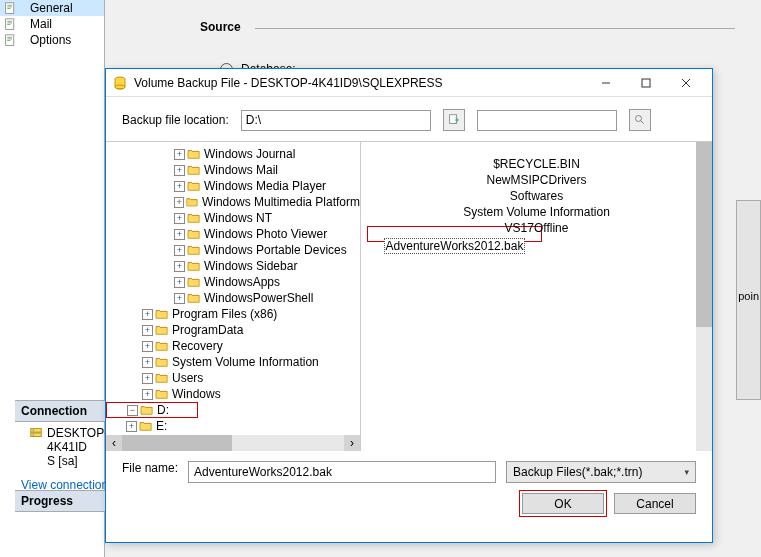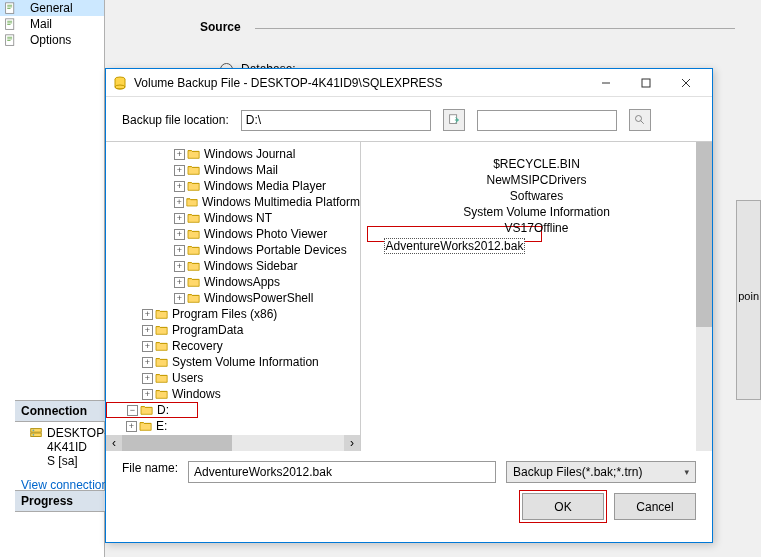--- a/index.html
+++ b/index.html
@@ -55,21 +55,21 @@
 .file-row.sel span.fname { background: #fff; border: 1px dotted #555; padding: 0 1px; }
 
 .redbox { border: 1px solid #cc0000; }
 
 .fname-row { display: flex; gap: 10px; padding: 10px 16px; }
 .fname-input { flex: 1; border: 1px solid #999; height: 22px; padding: 2px 5px; }
 .ftype { width: 190px; height: 22px; border: 1px solid #999; background: #e9e9e9; display: flex; align-items: center; justify-content: space-between; padding: 0 6px; cursor: pointer; }
 .chev { font-size: 9px; color: #444; }
 
 .btn-row { display: flex; justify-content: flex-end; gap: 10px; padding: 0 16px 12px; }
-.btn { width: 82px; height: 27px; border: 1px solid #999; background: #e1e1e1; display: flex; align-items: center; justify-content: center; cursor: pointer; }
+.btn { width: 82px; height: 21px; border: 1px solid #999; background: #e1e1e1; display: flex; align-items: center; justify-content: center; cursor: pointer; }
 .btn.ok-red { outline: 1px solid #cc0000; outline-offset: 2px; }
 </style>
 </head>
 <body>
 
 <div class="bg-left">
   <div class="bg-item sel">
     <svg class="doc-icon" viewBox="0 0 16 16">
         <rect x="2" y="1" width="10" height="13" fill="#fff" stroke="#888"></rect>
         <path d="M4 4h6M4 6h6M4 8h4" stroke="#6aa84f"></path>

